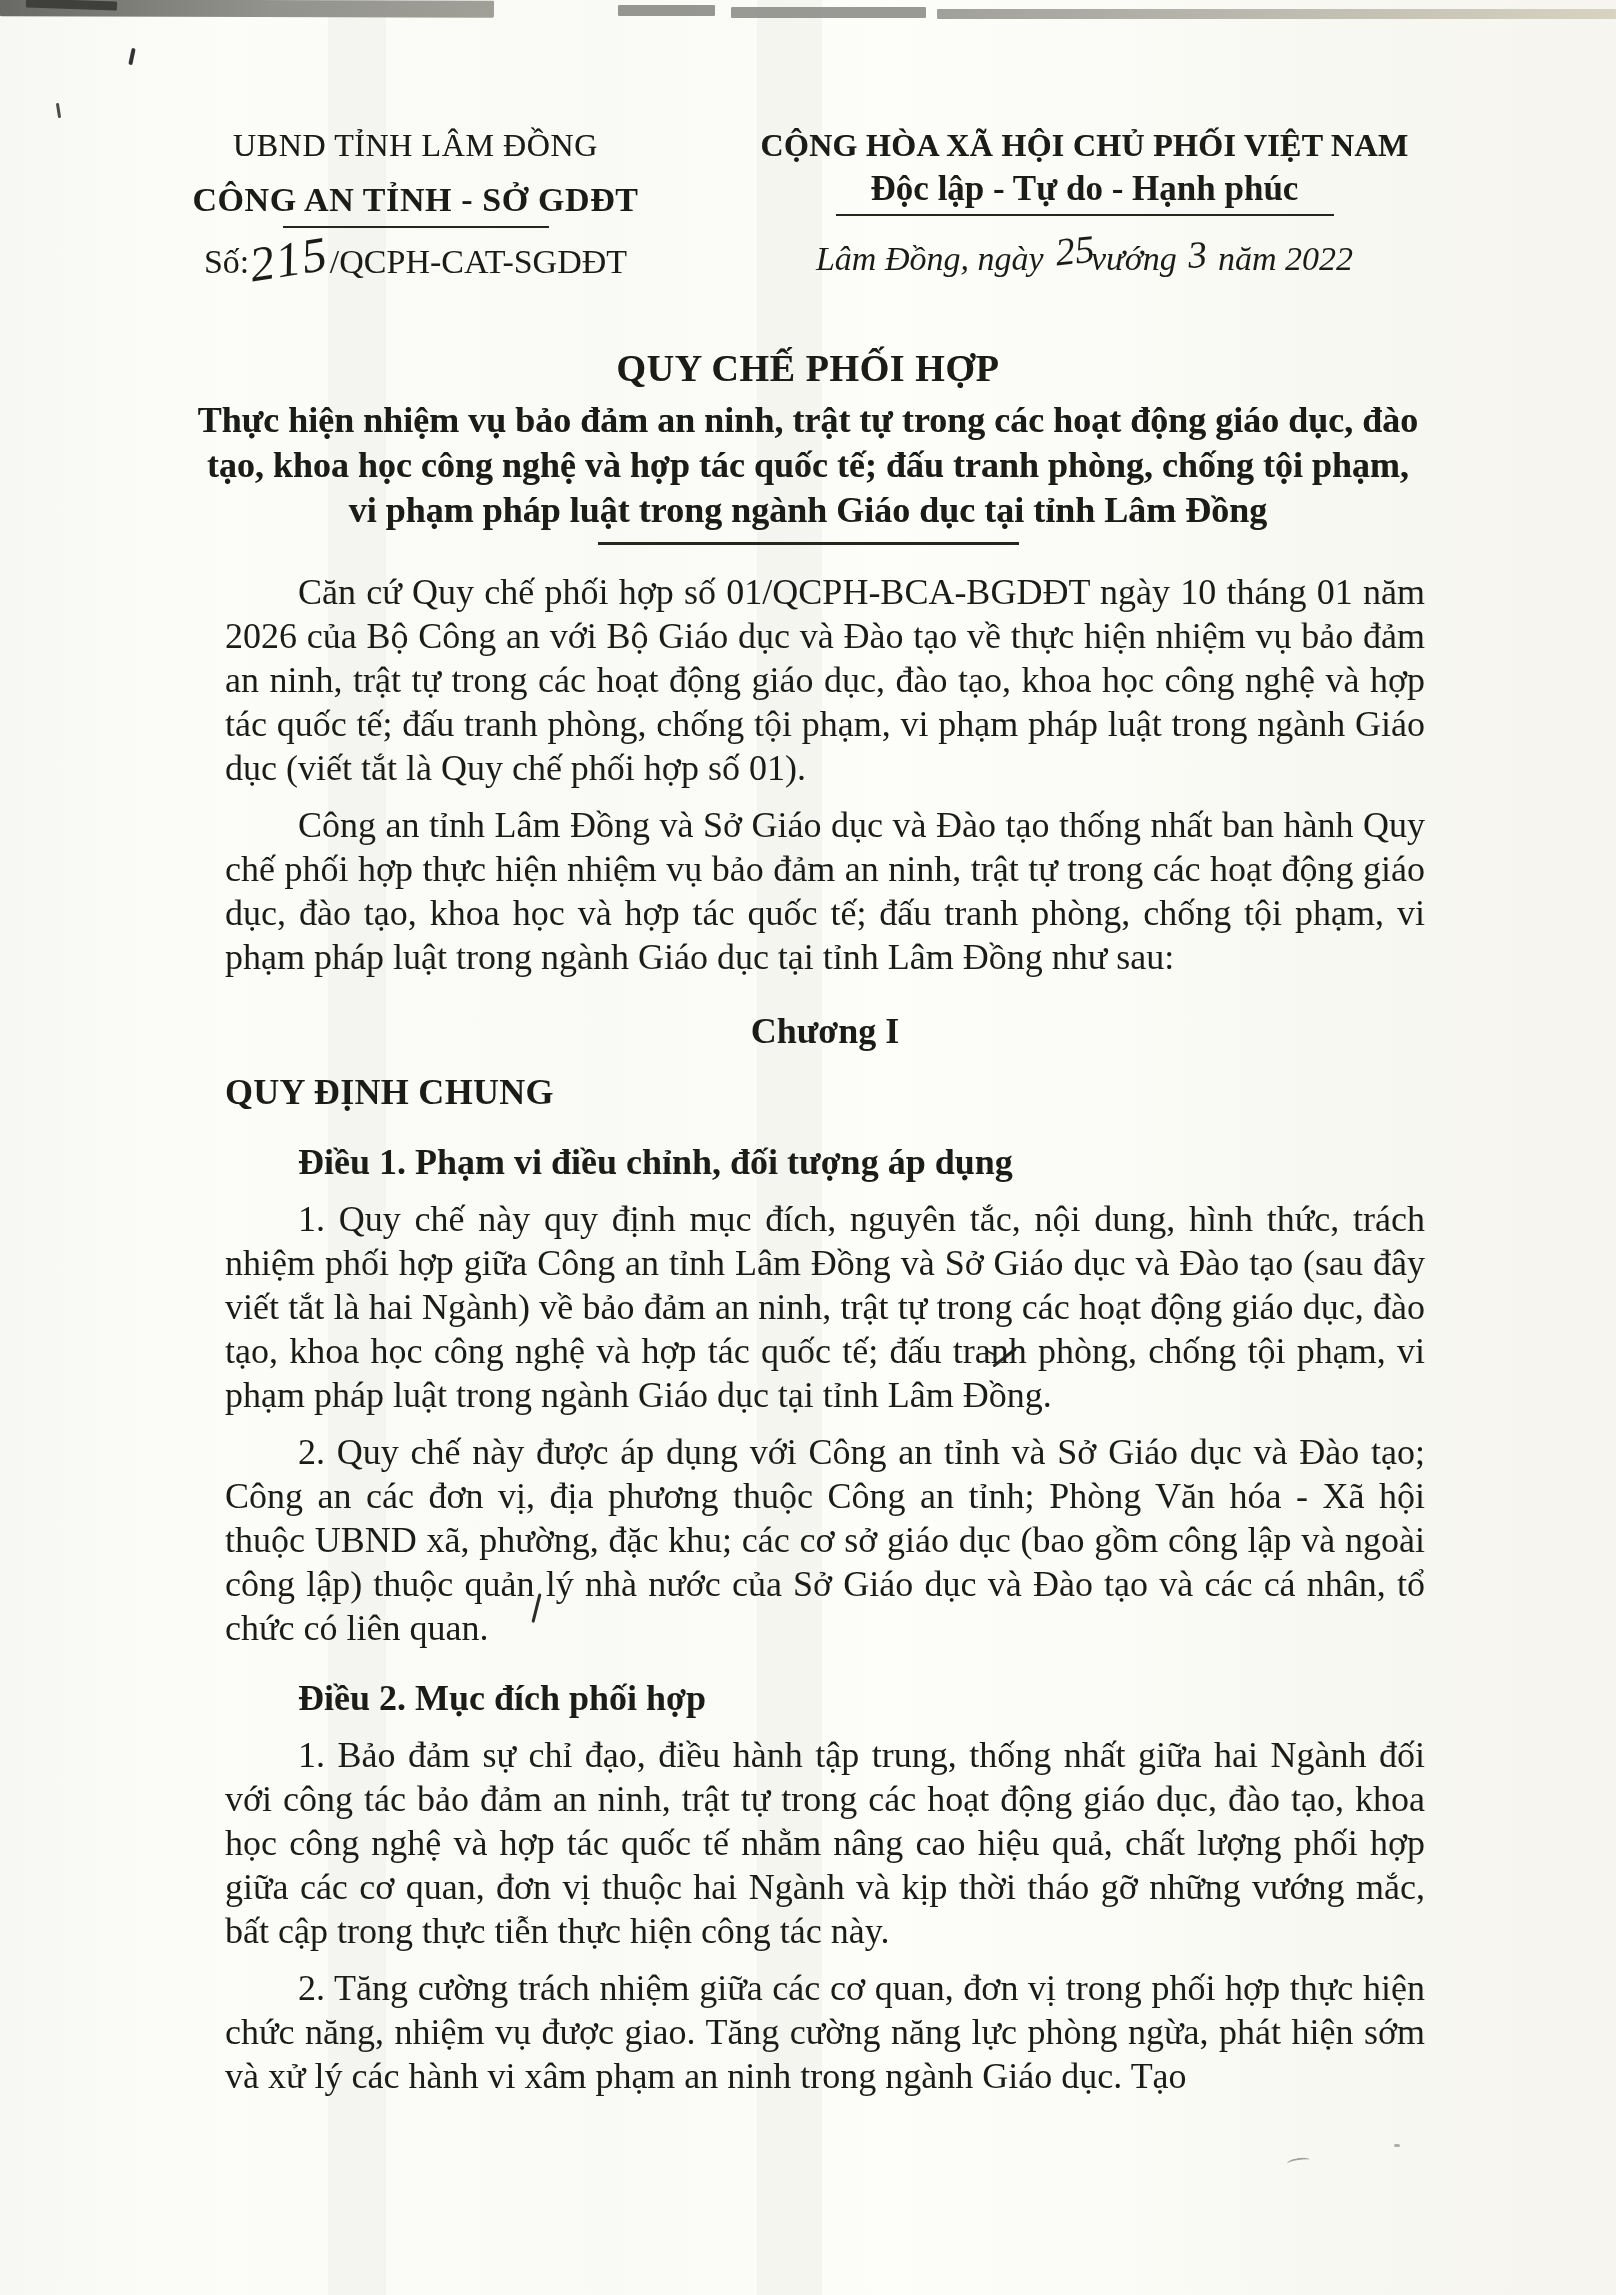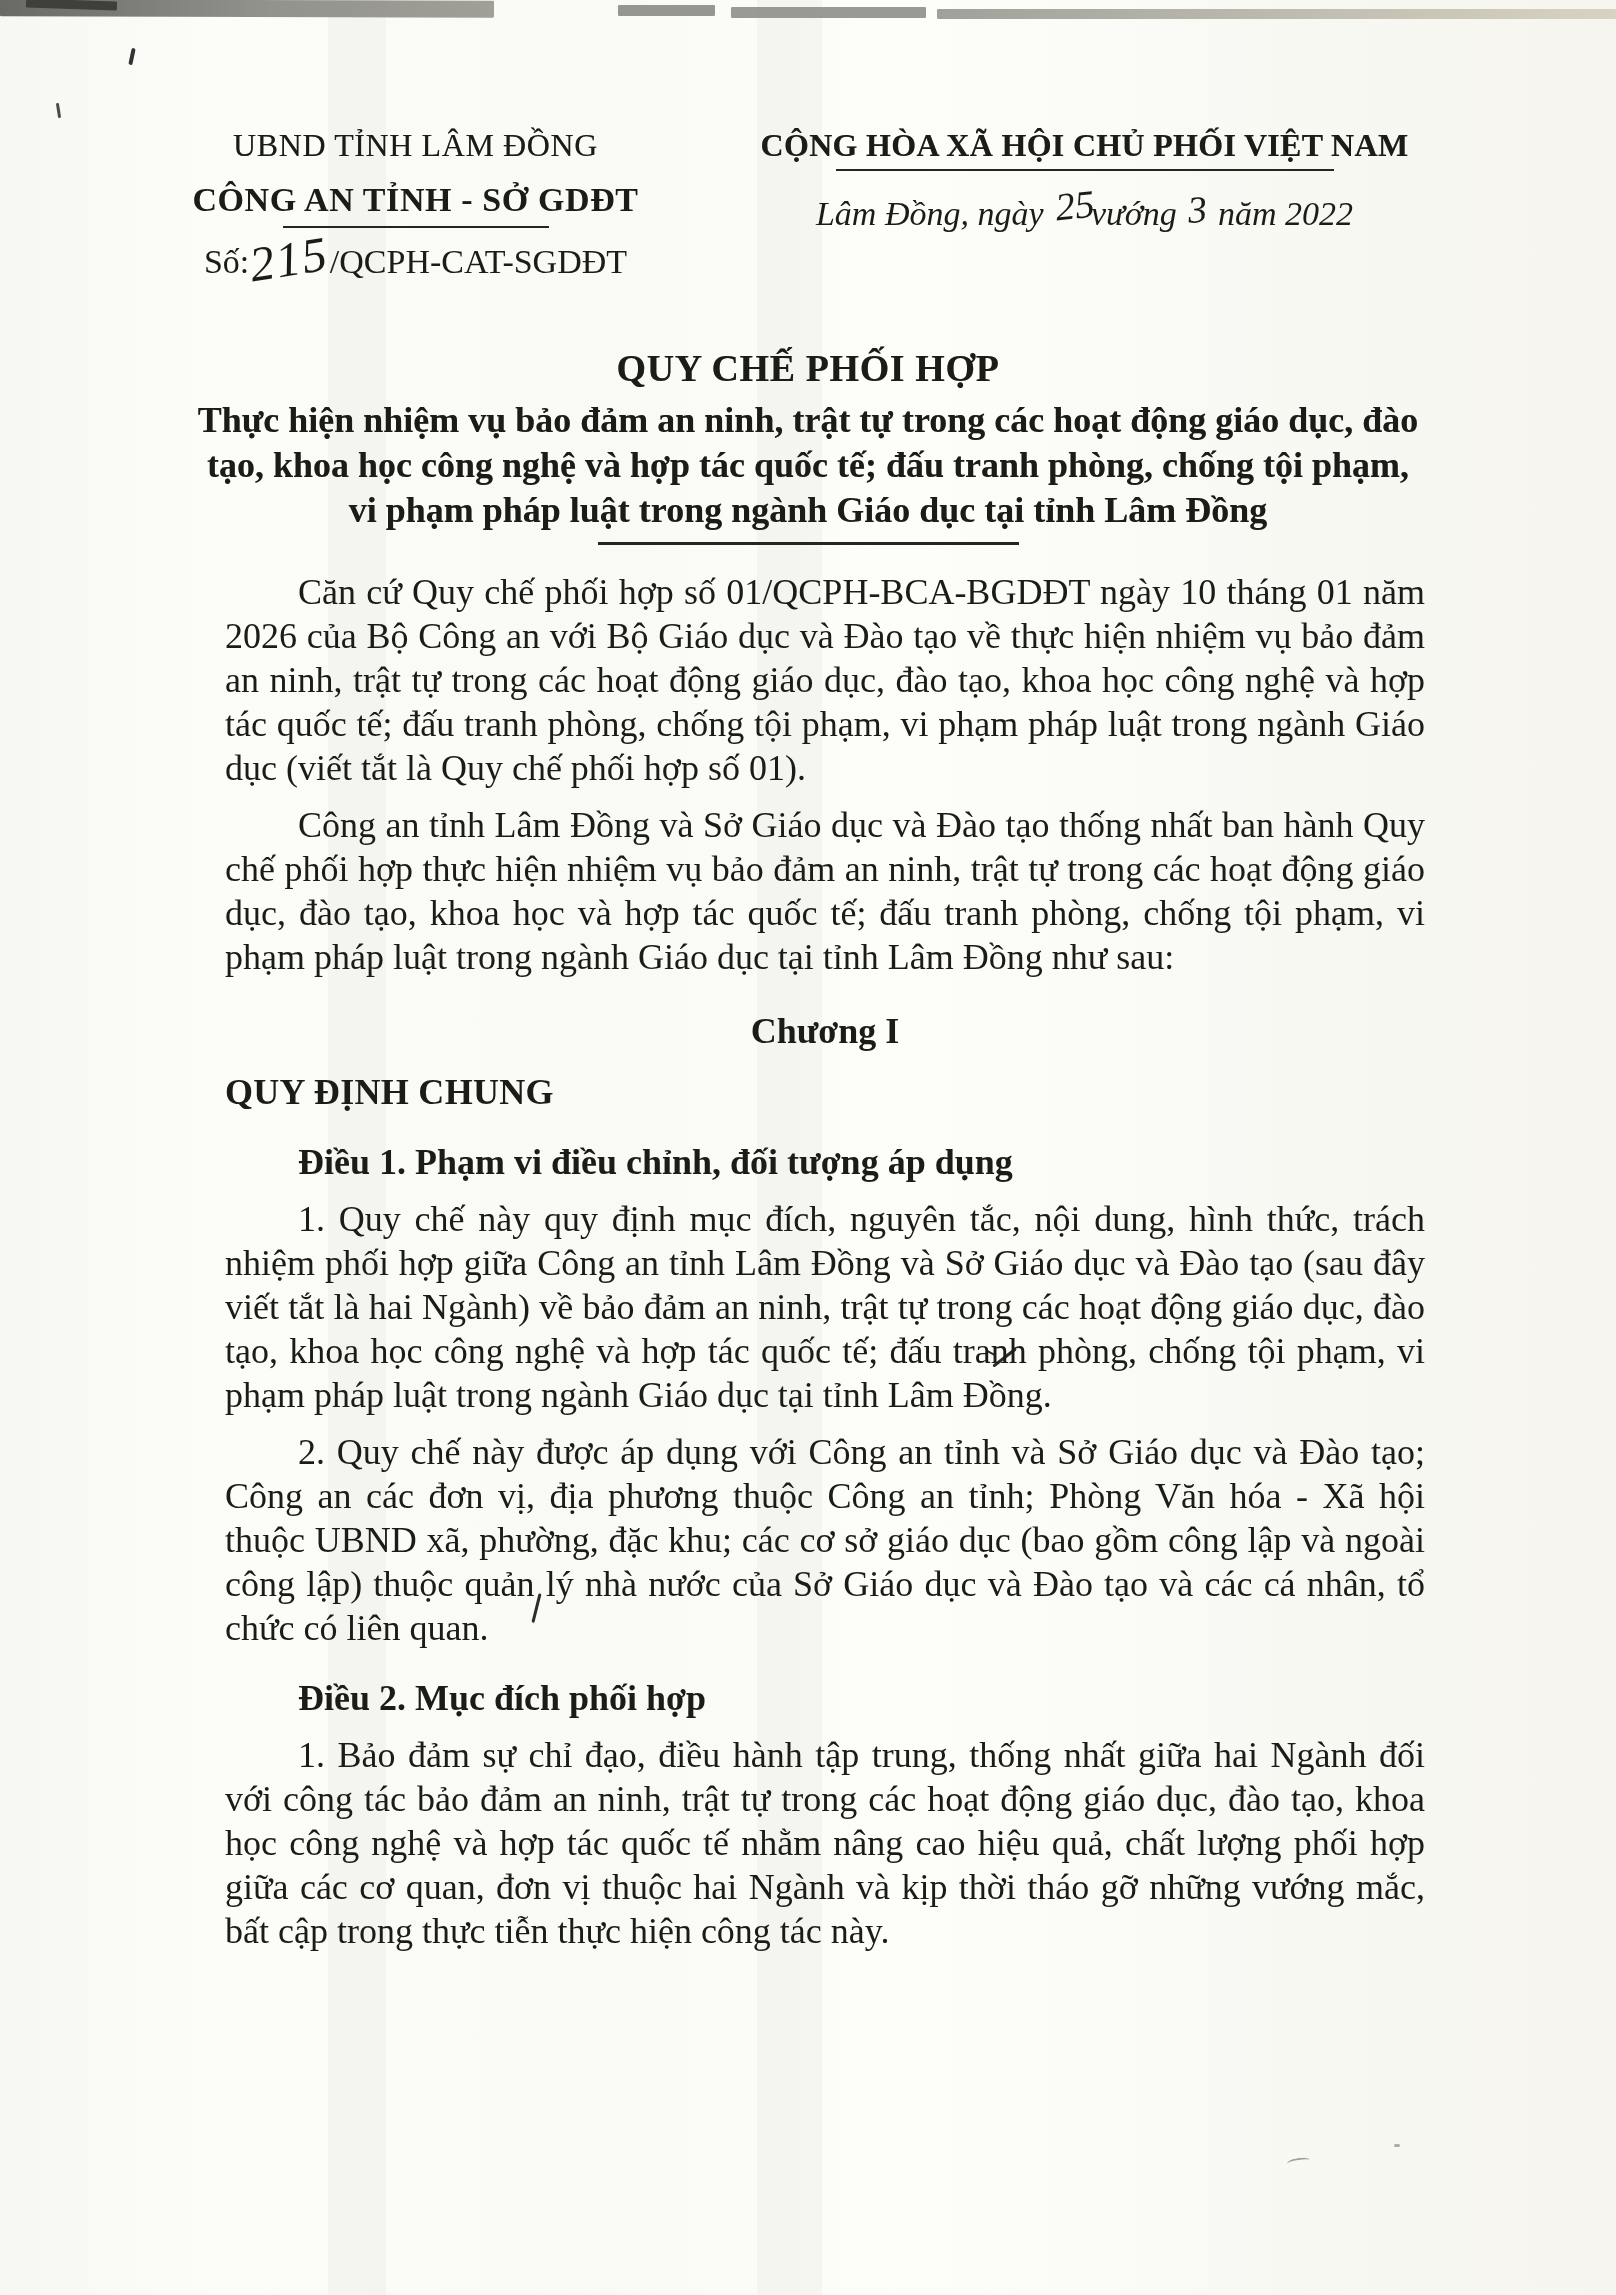--- a/index.html
+++ b/index.html
@@ -88,20 +88,21 @@
     <div class="hdr-left">
       <div class="org-parent">UBND TỈNH LÂM ĐỒNG</div>
       <div class="org-name">CÔNG AN TỈNH - SỞ GDĐT</div>
       <div class="rule org-rule"></div>
       <div class="so-line">
         <span>Số:</span><span class="hand so-num">215</span><span>/QCPH-CAT-SGDĐT</span>
       </div>
     </div>
     <div class="hdr-right">
       <div class="motto1">CỘNG HÒA XÃ HỘI CHỦ PHỐI VIỆT NAM</div>
+      <div class="motto2">Độc lập - Tự do - Hạnh phúc</div>
       <div class="rule motto-rule"></div>
       <div class="dateline">
         <span>Lâm Đồng, ngày</span>
         <span class="hand day-num">25</span><span>vướng</span>
         <span class="hand month-num">3</span>
         <span>năm 2022</span>
       </div>
     </div>
   </div>
 
@@ -114,16 +115,17 @@
   <div class="doc-body">
     <p class="first">Căn cứ Quy chế phối hợp số 01/QCPH-BCA-BGDĐT ngày 10 tháng 01 năm 2026 của Bộ Công an với Bộ Giáo dục và Đào tạo về thực hiện nhiệm vụ bảo đảm an ninh, trật tự trong các hoạt động giáo dục, đào tạo, khoa học công nghệ và hợp tác quốc tế; đấu tranh phòng, chống tội phạm, vi phạm pháp luật trong ngành Giáo dục (viết tắt là Quy chế phối hợp số 01).</p>
     <p>Công an tỉnh Lâm Đồng và Sở Giáo dục và Đào tạo thống nhất ban hành Quy chế phối hợp thực hiện nhiệm vụ bảo đảm an ninh, trật tự trong các hoạt động giáo dục, đào tạo, khoa học và hợp tác quốc tế; đấu tranh phòng, chống tội phạm, vi phạm pháp luật trong ngành Giáo dục tại tỉnh Lâm Đồng như sau:</p>
     <div class="chapter-no">Chương I</div>
     <div class="chapter-title">QUY ĐỊNH CHUNG</div>
     <div class="article-h">Điều 1. Phạm vi điều chỉnh, đối tượng áp dụng</div>
     <p>1. Quy chế này quy định mục đích, nguyên tắc, nội dung, hình thức, trách nhiệm phối hợp giữa Công an tỉnh Lâm Đồng và Sở Giáo dục và Đào tạo (sau đây viết tắt là hai Ngành) về bảo đảm an ninh, trật tự trong các hoạt động giáo dục, đào tạo, khoa học công nghệ và hợp tác quốc tế; đấu tranh phòng, chống tội phạm, vi phạm pháp luật trong ngành Giáo dục tại tỉnh Lâm Đồng.</p>
     <p>2. Quy chế này được áp dụng với Công an tỉnh và Sở Giáo dục và Đào tạo; Công an các đơn vị, địa phương thuộc Công an tỉnh; Phòng Văn hóa - Xã hội thuộc UBND xã, phường, đặc khu; các cơ sở giáo dục (bao gồm công lập và ngoài công lập) thuộc quản lý nhà nước của Sở Giáo dục và Đào tạo và các cá nhân, tổ chức có liên quan.</p>
     <div class="article-h">Điều 2. Mục đích phối hợp</div>
     <p>1. Bảo đảm sự chỉ đạo, điều hành tập trung, thống nhất giữa hai Ngành đối với công tác bảo đảm an ninh, trật tự trong các hoạt động giáo dục, đào tạo, khoa học công nghệ và hợp tác quốc tế nhằm nâng cao hiệu quả, chất lượng phối hợp giữa các cơ quan, đơn vị thuộc hai Ngành và kịp thời tháo gỡ những vướng mắc, bất cập trong thực tiễn thực hiện công tác này.</p>
+    <p>2. Tăng cường trách nhiệm giữa các cơ quan, đơn vị trong phối hợp thực hiện chức năng, nhiệm vụ được giao. Tăng cường năng lực phòng ngừa, phát hiện sớm và xử lý các hành vi xâm phạm an ninh trong ngành Giáo dục. Tạo</p>
   </div>
 
 </div>
 
 
 </body></html>

